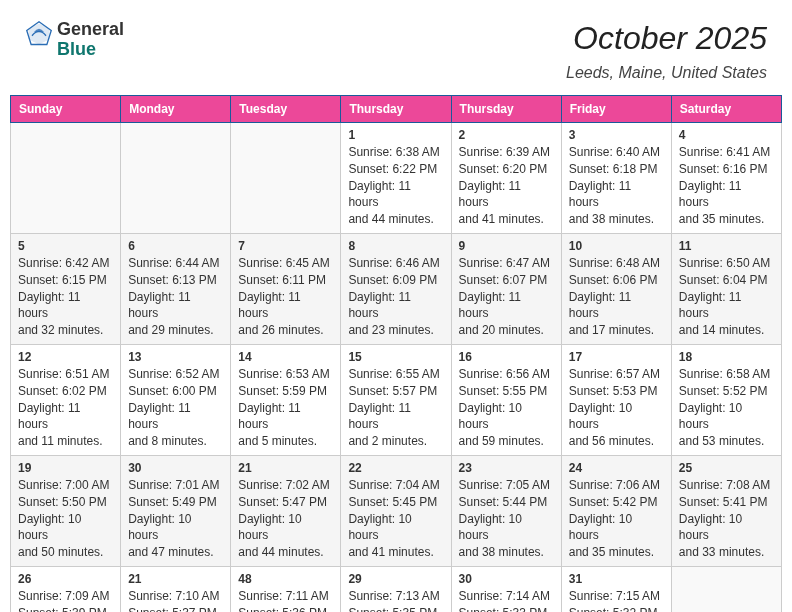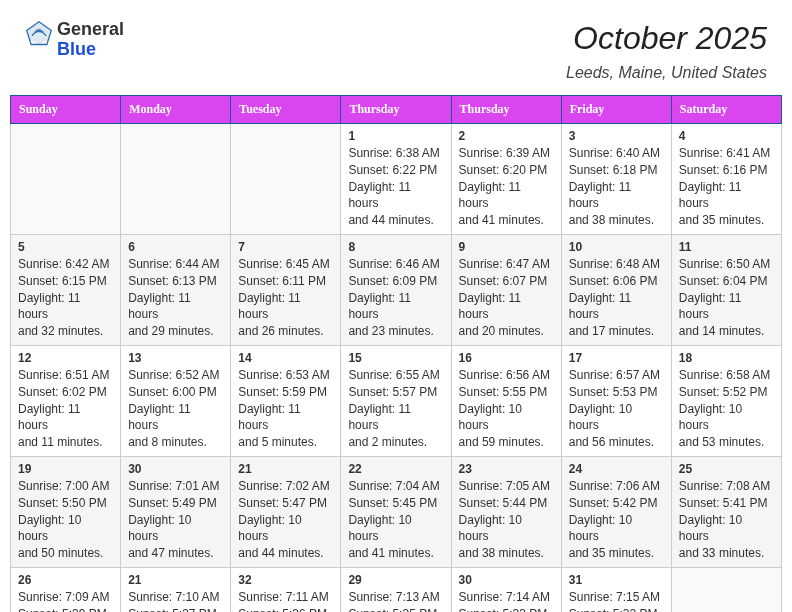--- a/index.html
+++ b/index.html
@@ -19,21 +19,21 @@
     .logo {
       display: flex;
       align-items: flex-start;
       gap: 4px;
     }
     .logo-text {
       font-size: 18px;
       line-height: 1.1;
     }
     .logo-text .general { color: #333; font-weight: bold; }
-    .logo-text .blue { color: #1d4ed8; font-weight: bold; }
+    .logo-text .blue { color: #0f766e; font-weight: bold; }
     .logo-icon {
       width: 28px;
       height: 28px;
     }
     .title-block {
       text-align: right;
       font-style: italic;
     }
     .month-title {
       font-size: 32px;
@@ -82,21 +82,21 @@
       margin-bottom: 2px;
       display: block;
     }
     .day-info {
       font-size: 12px;
       line-height: 1.4;
     }
     .empty-cell {
       background: #f9f9f9 !important;
     }
-    .calendar thead tr th { background: #d946ef; font-family: Liberation Serif, serif; }
+    .calendar thead tr th { background: #ec4899; }
   </style>
 </head>
 <body>
 
 <div class="header">
   <div class="logo">
     <svg class="logo-icon" viewBox="0 0 32 32" xmlns="http://www.w3.org/2000/svg">
       <polygon points="16,4 28,10 28,22 16,28 4,22 4,10" fill="#2a6db5" opacity="0.15"></polygon>
       <polygon points="16,2 30,12 25,28 7,28 2,12" fill="none" stroke="#2a6db5" stroke-width="1.5"></polygon>
       <path d="M10,14 Q16,6 22,14" fill="#2a6db5" opacity="0.8"></path>
@@ -240,21 +240,21 @@
       <tr>
         <td>
           <span class="day-num">26</span>
           <div class="day-info">Sunrise: 7:09 AM<br>Sunset: 5:39 PM<br>Daylight: 10 hours<br>and 30 minutes.</div>
         </td>
         <td>
           <span class="day-num">21</span>
           <div class="day-info">Sunrise: 7:10 AM<br>Sunset: 5:37 PM<br>Daylight: 10 hours<br>and 27 minutes.</div>
         </td>
         <td>
-          <span class="day-num">32</span>
+          <span class="day-num">48</span>
           <div class="day-info">Sunrise: 7:11 AM<br>Sunset: 5:36 PM<br>Daylight: 10 hours<br>and 24 minutes.</div>
         </td>
         <td>
           <span class="day-num">29</span>
           <div class="day-info">Sunrise: 7:13 AM<br>Sunset: 5:35 PM<br>Daylight: 10 hours<br>and 21 minutes.</div>
         </td>
         <td>
           <span class="day-num">30</span>
           <div class="day-info">Sunrise: 7:14 AM<br>Sunset: 5:33 PM<br>Daylight: 10 hours<br>and 18 minutes.</div>
         </td>

